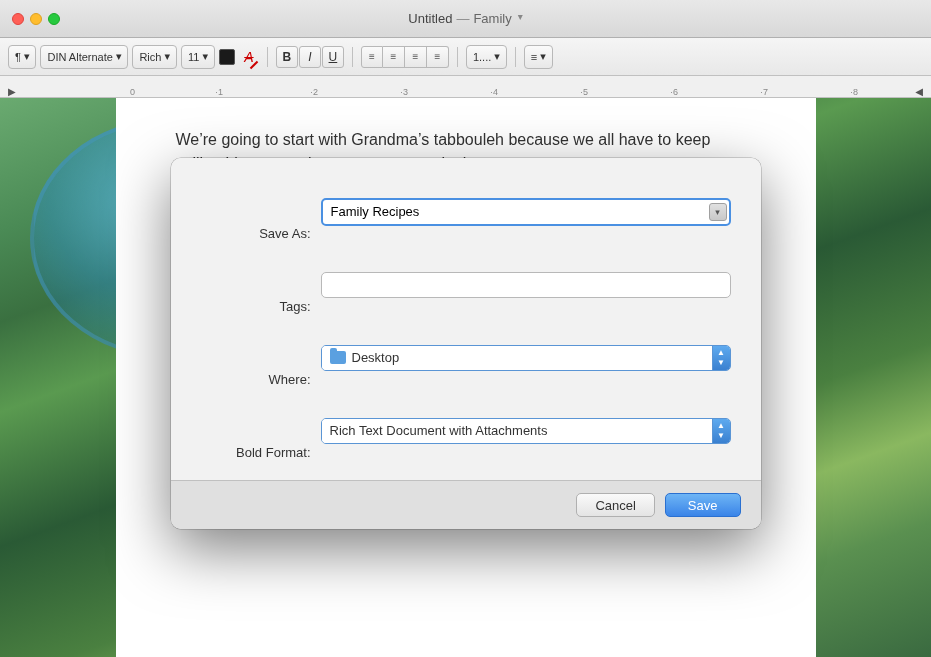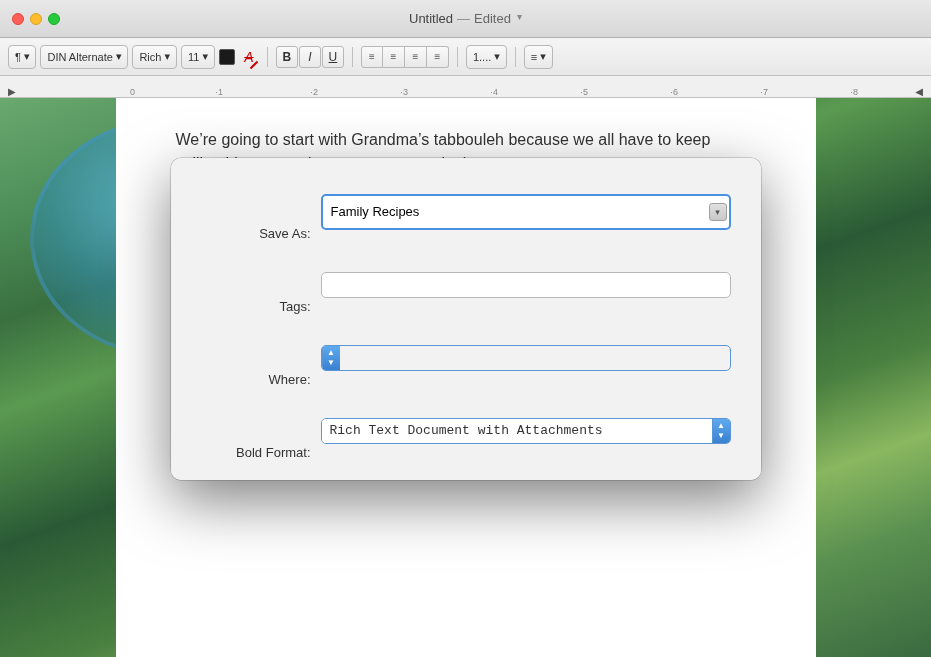--- a/index.html
+++ b/index.html
@@ -246,21 +246,21 @@
       text-align: right;
       font-size: 13px;
       color: #333;
       margin-right: 10px;
       flex-shrink: 0;
       margin-top: 44px;
     }
 
     .dialog-input {
       flex: 1;
-      height: 36px;
+      height: 28px;
       border: 2px solid #4a90e2;
       border-radius: 5px;
       font-size: 13px;
       padding: 0 8px;
       background: white;
       outline: none;
     }
 
     .dialog-input-plain {
       flex: 1;
@@ -336,21 +336,21 @@
 
 <div class="title-bar">
   <div class="traffic-lights">
     <div class="traffic-light traffic-light-close"></div>
     <div class="traffic-light traffic-light-minimize"></div>
     <div class="traffic-light traffic-light-maximize"></div>
   </div>
   <div class="title-bar-text">
     <span>Untitled</span>
     <span class="title-separator">—</span>
-    <span class="title-edited">Edited</span>
+    <span class="title-edited">Family</span>
     <span class="title-chevron">▾</span>
   </div>
 </div>
 
 <div class="toolbar">
   <div class="toolbar-btn">
     <span>¶</span>
     <span>▾</span>
   </div>
   <div class="toolbar-btn">
@@ -445,37 +445,47 @@
         </div>
 
         <div class="dialog-row">
           <label class="dialog-label">Tags:</label>
           <input type="text" class="dialog-input-plain" value="" style="width: 340px;">
         </div>
 
         <div class="dialog-row">
           <label class="dialog-label">Where:</label>
           <div style="display:flex;flex:1;border:1px solid #5a95d5;border-radius:5px;overflow:hidden;height:26px;">
-            <div style="width:18px;background:linear-gradient(to bottom,#5eaaef,#3a80d0);display:flex;flex-direction:column;align-items:center;justify-content:center;cursor:pointer;color:white;font-size:8px;gap:1px;border-left:1px solid #5a95d5;">
-              <span>▲</span>
-              <span>▼</span>
-            </div>
-          </div>
-        </div>
-
-        <div class="dialog-row" style="margin-bottom:0;">
-          <label class="dialog-label">Bold Format:</label>
-          <div style="display:flex;flex:1;border:1px solid #5a95d5;border-radius:5px;overflow:hidden;height:26px;">
-            <div style="flex:1;display:flex;align-items:center;padding:0 8px;background:white;">
-              <span style="font-size:13px;color:#333;font-family:Liberation Mono, monospace;">Rich Text Document with Attachments</span>
+            <div style="flex:1;display:flex;align-items:center;gap:6px;padding:0 8px;background:white;">
+              <div style="width:16px;height:13px;background:#5ba0e0;border-radius:1px 2px 2px 2px;position:relative;">
+                <div style="position:absolute;top:-3px;left:0;width:7px;height:4px;background:#5ba0e0;border-radius:2px 2px 0 0;"></div>
+              </div>
+              <span style="font-size:13px;color:#333;">Desktop</span>
             </div>
             <div style="width:18px;background:linear-gradient(to bottom,#5eaaef,#3a80d0);display:flex;flex-direction:column;align-items:center;justify-content:center;cursor:pointer;color:white;font-size:8px;gap:1px;border-left:1px solid #5a95d5;">
               <span>▲</span>
               <span>▼</span>
             </div>
           </div>
         </div>
 
+        <div class="dialog-row" style="margin-bottom:0;">
+          <label class="dialog-label">Bold Format:</label>
+          <div style="display:flex;flex:1;border:1px solid #5a95d5;border-radius:5px;overflow:hidden;height:26px;">
+            <div style="flex:1;display:flex;align-items:center;padding:0 8px;background:white;">
+              <span style="font-size:13px;color:#333;">Rich Text Document with Attachments</span>
+            </div>
+            <div style="width:18px;background:linear-gradient(to bottom,#5eaaef,#3a80d0);display:flex;flex-direction:column;align-items:center;justify-content:center;cursor:pointer;color:white;font-size:8px;gap:1px;border-left:1px solid #5a95d5;">
+              <span>▲</span>
+              <span>▼</span>
+            </div>
+          </div>
+        </div>
+
       </div>
 
+      <div class="dialog-footer">
+        <button class="btn-cancel">Cancel</button>
+        <button class="btn-save">Save</button>
+      </div>
     </div>
   </div>
 </div>
 
 </body></html>

